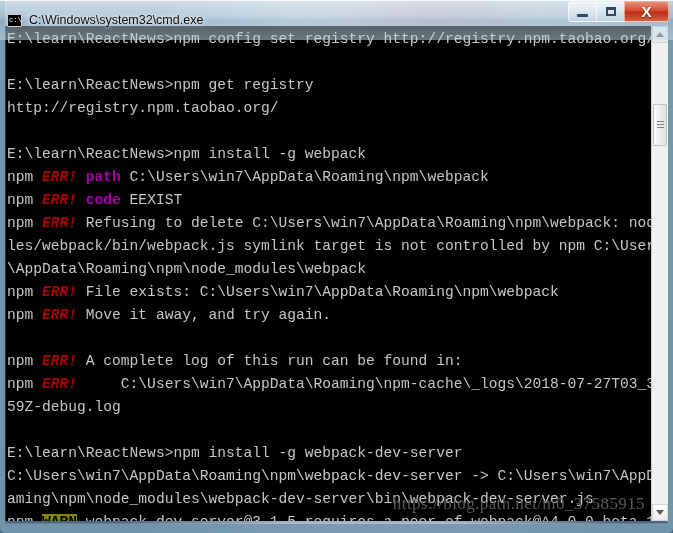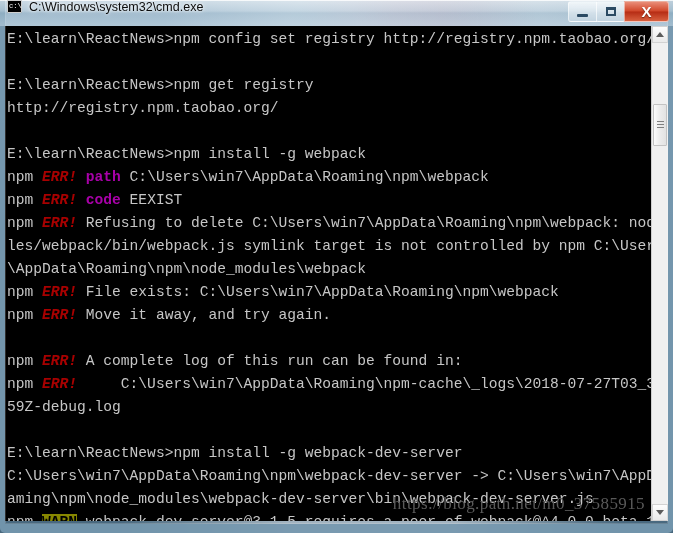--- a/index.html
+++ b/index.html
@@ -27,28 +27,28 @@
     position:absolute;left:0;top:0;width:673px;height:533px;
     box-sizing:border-box;
     border:5px solid rgba(118,152,175,.92);
     border-top:none;border-bottom-width:9px;
     background:transparent;
     border-radius:0 0 5px 5px;
     box-shadow:inset 0 0 0 1px rgba(255,255,255,.18);
   }
   
   #titlebar{
-    position:absolute;left:0;top:0;width:673px;height:26px;
+    position:absolute;left:0;top:0;width:673px;height:40px;
     box-sizing:border-box;
     background:linear-gradient(180deg,
         rgba(236,243,248,.62) 0%,
         rgba(205,223,235,.52) 42%,
         rgba(170,198,216,.45) 50%,
         rgba(197,218,232,.55) 100%);
-    display:flex;
+    display:flex;align-items:center;
     overflow:hidden;
   }
   #titlebar:before{
     content:"";position:absolute;left:0;right:0;top:0;height:1px;
     background:rgba(255,255,255,.75);
   }
   #cmd-icon{
     width:15px;height:13px;margin-left:7px;margin-right:7px;
     background:#000;border:1px solid #cfcfcf;
     position:relative;flex:none;box-sizing:border-box;

